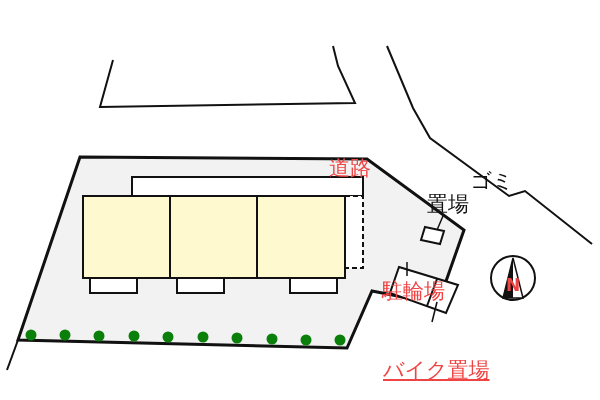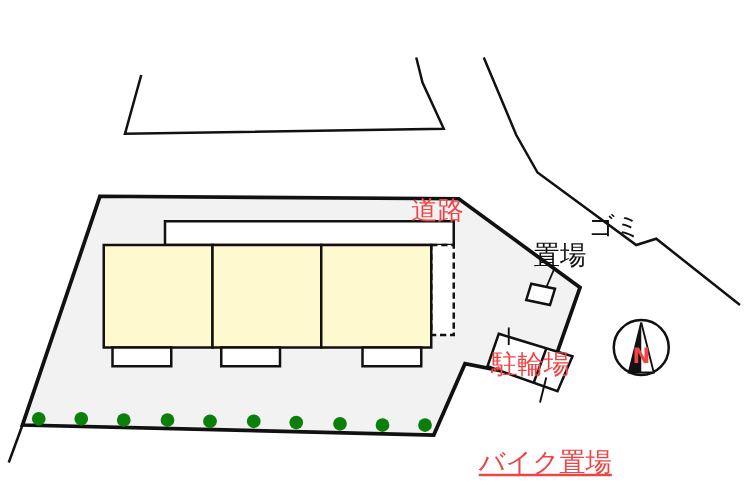--- a/index.html
+++ b/index.html
@@ -57,15 +57,15 @@
   <g>
     <circle cx="513" cy="278" r="22" fill="#fff" stroke="#111" stroke-width="2"></circle>
     <polygon points="513,258 503,298 523,298" fill="#fff" stroke="#111" stroke-width="1.5"></polygon>
     <polygon points="513,258 503,298 513,298" fill="#111"></polygon>
   </g>
 </svg>
 
 <div class="label" style="left:329px;top:118px;">道路</div>
 <div class="vlabel" style="left:425px;top:170px;margin-left:44px;">ゴミ</div>
 <div class="vlabel" style="left:425px;top:193px;">置場</div>
-<div class="label" style="left:393px;top:241px;font-family:Liberation Serif, serif;">駐輪場</div>
+<div class="label" style="left:382px;top:241px;font-family:Liberation Serif, serif;">駐輪場</div>
 <div class="label" style="left:383px;top:320px;text-decoration:underline;">バイク置場</div>
 <div class="label" style="left:506px;top:237px;font-size:17px;font-weight:bold;">N</div>
 
 </body></html>

